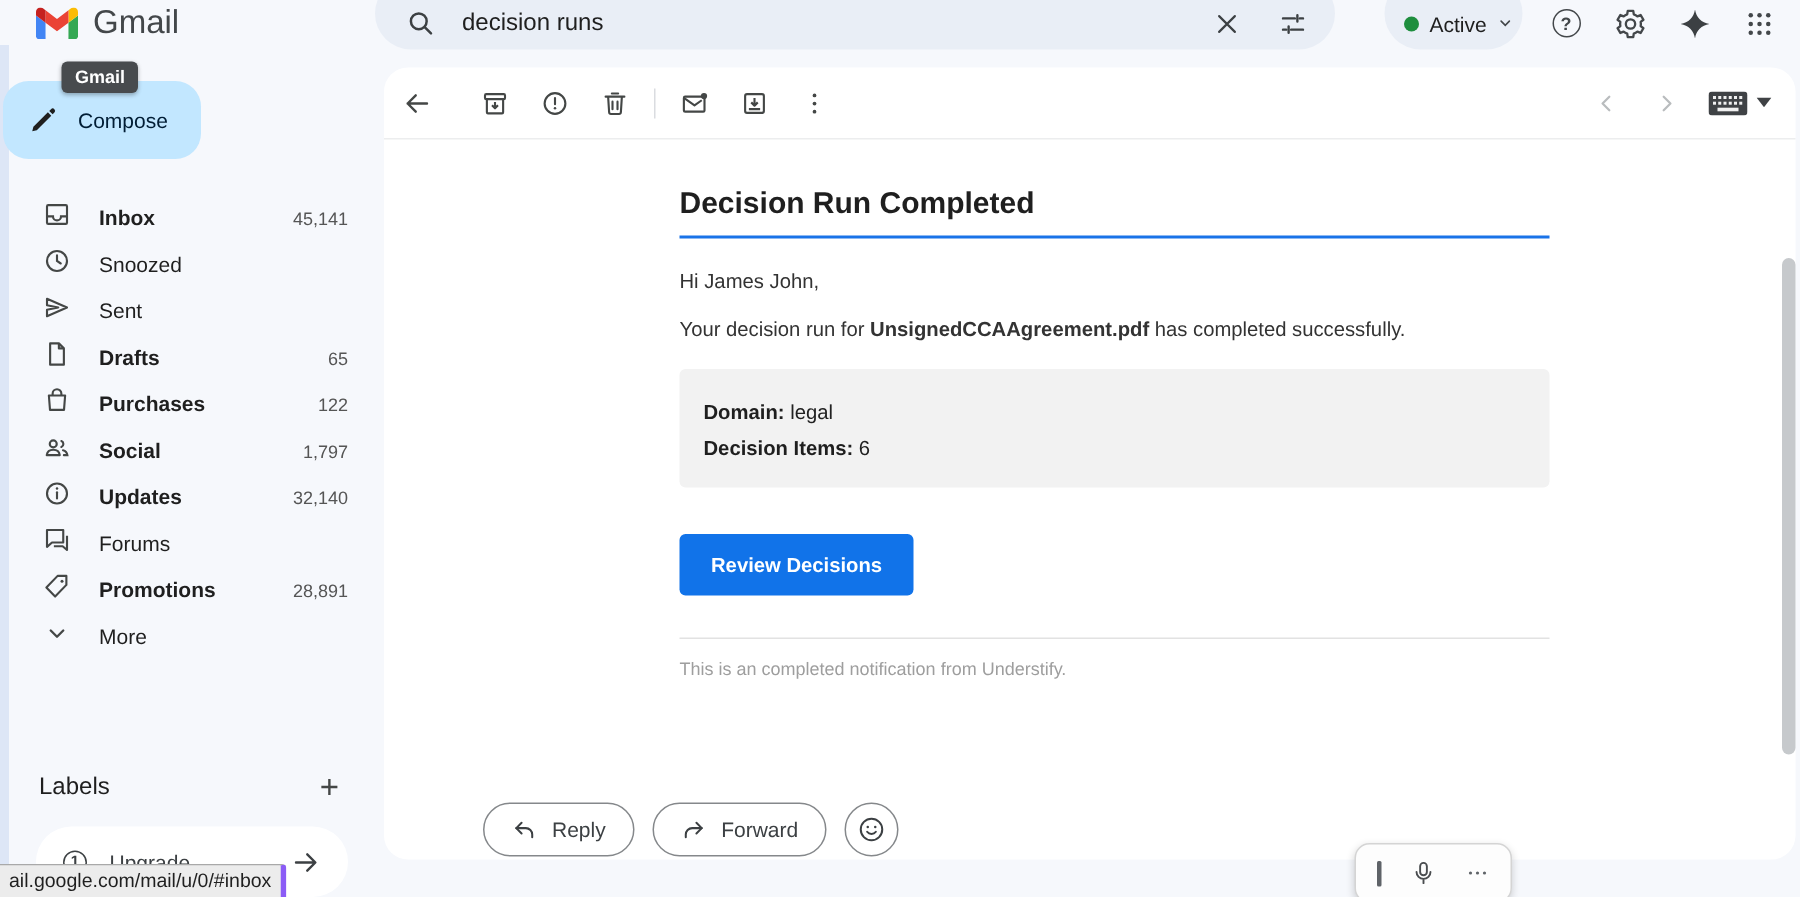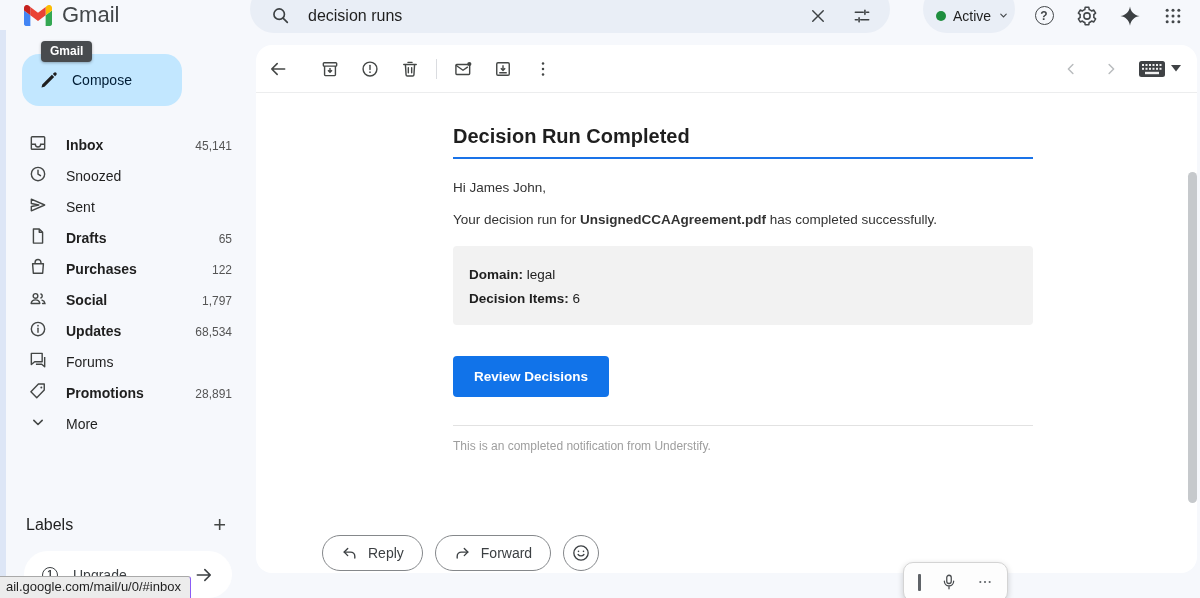--- a/index.html
+++ b/index.html
@@ -14,37 +14,37 @@
   .search-text { flex:1; margin-left:16px; font-size:16px; color:#1f1f1f; white-space:nowrap; }
   .pill-icon { width:24px; height:24px; display:grid; place-items:center; color:#3c4043; }
   .active-pill { position:absolute; left:923px; top:-15px; width:92px; height:48px; background:#e9eef6; border-radius:24px; display:flex; align-items:center; gap:7px; padding:13px 10px 0 13px; }
   .green-dot { width:10px; height:10px; border-radius:50%; background:#1e8e3e; flex:none; }
   .active-label { font-size:14px; color:#1f1f1f; }
   .header-icons { position:absolute; left:1032px; top:0px; height:31px; display:flex; align-items:center; gap:19px; }
   .hdr-btn { width:24px; height:24px; display:grid; place-items:center; color:#43474a; }
   .help-circle { width:19px; height:19px; border:1.8px solid #43474a; border-radius:50%; display:grid; place-items:center; font-size:12px; font-weight:700; color:#43474a; }
 
   
-  .compose { position:absolute; left:22px; top:54px; width:160px; height:52px; background:#c2e7ff; border-radius:17px; display:flex; align-items:center; padding-left:17px; gap:13px; }
+  .compose { position:absolute; left:2px; top:54px; width:132px; height:52px; background:#c2e7ff; border-radius:17px; display:flex; align-items:center; padding-left:17px; gap:13px; }
   .compose-label { font-size:14px; font-weight:500; color:#001d35; }
   .tooltip { position:absolute; left:41px; top:41px; background:#484b4e; color:#fff; font-size:12px; font-weight:700; padding:3px 9px 4px; border-radius:4px; z-index:6; box-shadow:0 1px 3px rgba(0,0,0,.3); }
   .nav { position:absolute; left:8px; top:122px; width:234px; }
   .nav-item { height:31px; display:flex; align-items:flex-end; padding:0 10px 0 20px; border-radius:16px; font-size:14px; color:#1f1f1f; }
   .nav-icon { width:20px; height:20px; margin-right:18px; color:#444746; flex:none; }
   .nav-icon svg { display:block; }
   .nav-label { flex:1; }
   .nav-count { font-size:12px; color:#555; }
   .nav-item.bold .nav-label { font-weight:700; }
   .labels-row { position:absolute; left:26px; top:515px; width:200px; display:flex; align-items:center; justify-content:space-between; }
   .labels-title { font-size:16px; color:#1f1f1f; }
   .plus-btn { font-size:22px; color:#444746; line-height:20px; }
   .upgrade { position:absolute; left:24px; top:551px; width:208px; height:47px; background:#fff; border-radius:24px; display:flex; align-items:center; padding:0 18px 0 18px; gap:15px; }
   .one-circle { width:16px; height:16px; border:1.6px solid #3c4043; border-radius:50%; display:grid; place-items:center; font-size:10px; font-weight:700; color:#3c4043; flex:none; }
   .upgrade-label { font-size:14px; color:#3c4043; flex:1; }
-  .statusbar { position:absolute; left:0; bottom:0; height:22px; width:191px; background:#ececec; border-top:1px solid #a9a9a9; border-right:1px solid #8b5cf6; border-top-right-radius:3px; font-size:13px; color:#1f1f1f; padding:2px 8px 0 6px; z-index:9; white-space:nowrap; overflow:hidden; }
+  .statusbar { position:absolute; left:0; bottom:0; height:22px; width:191px; background:#ececec; border-top:1px solid #a9a9a9; border-right:4px solid #8b5cf6; border-top-right-radius:3px; font-size:13px; color:#1f1f1f; padding:2px 8px 0 6px; z-index:9; white-space:nowrap; overflow:hidden; }
 
   
   .card { position:absolute; left:256px; top:45px; width:941px; height:528px; background:#fff; border-radius:16px; }
   .toolbar { height:48px; display:flex; align-items:center; padding:0 16px 0 2px; border-bottom:1px solid #ecedee; color:#444746; }
   .tb-btn { width:40px; height:40px; border-radius:50%; display:grid; place-items:center; color:#444746; }
   .tb-sep { width:1px; height:20px; background:#dadce0; margin:0 6px; }
   .tb-right { margin-left:auto; display:flex; align-items:center; }
   .tb-btn.dim { color:#b9bcbe; }
   .kb-wrap { display:flex; align-items:center; gap:6px; margin-left:8px; }
   .email-content { margin-left:197px; width:580px; }
@@ -219,21 +219,21 @@
   </div>
     <div class="nav-item bold">
     <span class="nav-icon">
         <svg viewBox="0 0 24 24" width="20" height="20" fill="none" stroke="currentColor" stroke-width="1.7" stroke-linecap="round">
           <circle cx="12" cy="12" r="8"></circle>
           <path d="M12 11v5"></path>
           <circle cx="12" cy="8" r="1" fill="currentColor" stroke="none"></circle>
         </svg>
       </span>
     <span class="nav-label">Updates</span>
-    <span class="nav-count">68,534</span>
+    <span class="nav-count">32,140</span>
   </div>
     <div class="nav-item">
     <span class="nav-icon">
         <svg viewBox="0 0 24 24" width="20" height="20" fill="none" stroke="currentColor" stroke-width="1.7" stroke-linejoin="round">
           <path d="M4 4h13v10H8l-4 3.5z"></path>
           <path d="M20 8.5V20l-3.5-3H9.5"></path>
         </svg>
       </span>
     <span class="nav-label">Forums</span>
     <span class="nav-count"></span>

